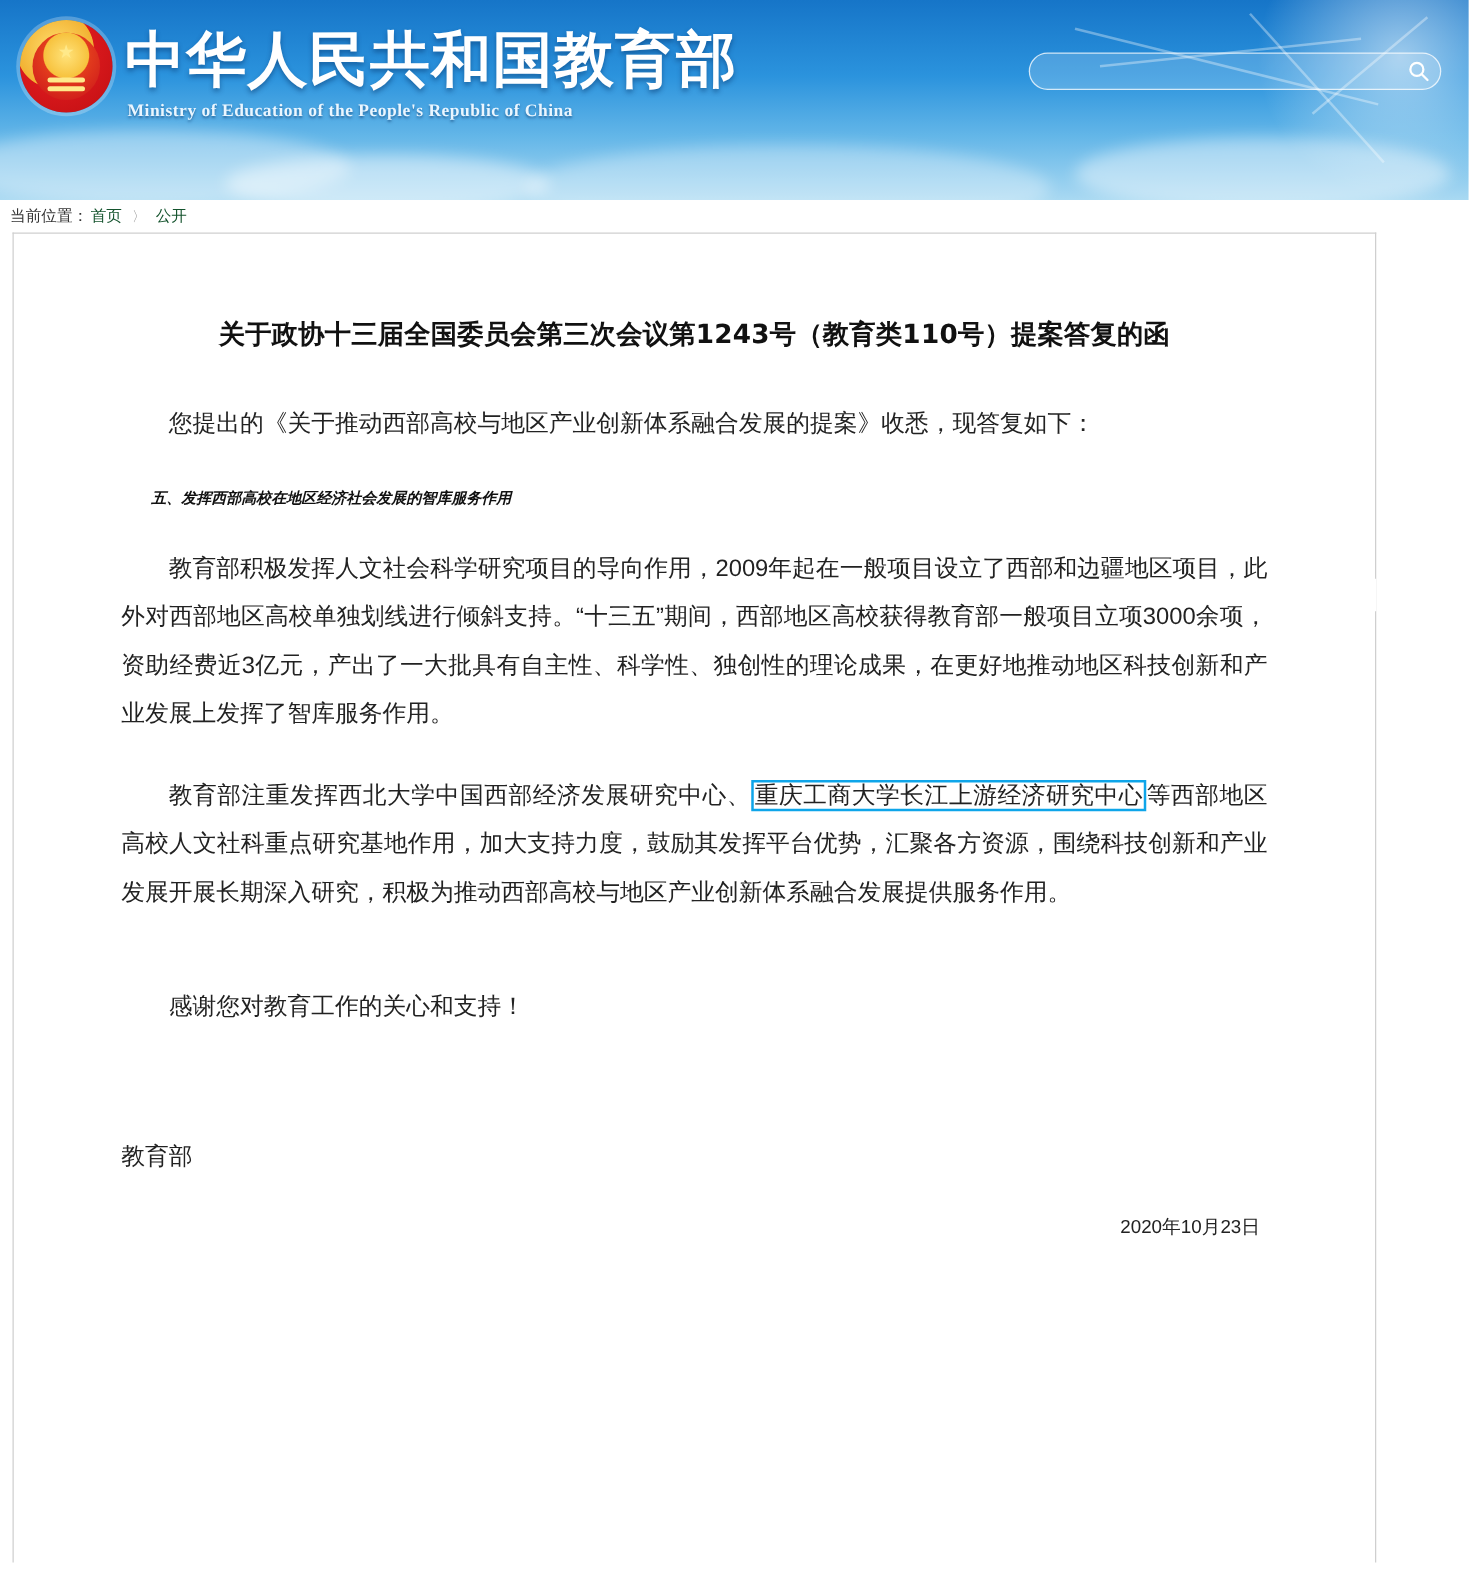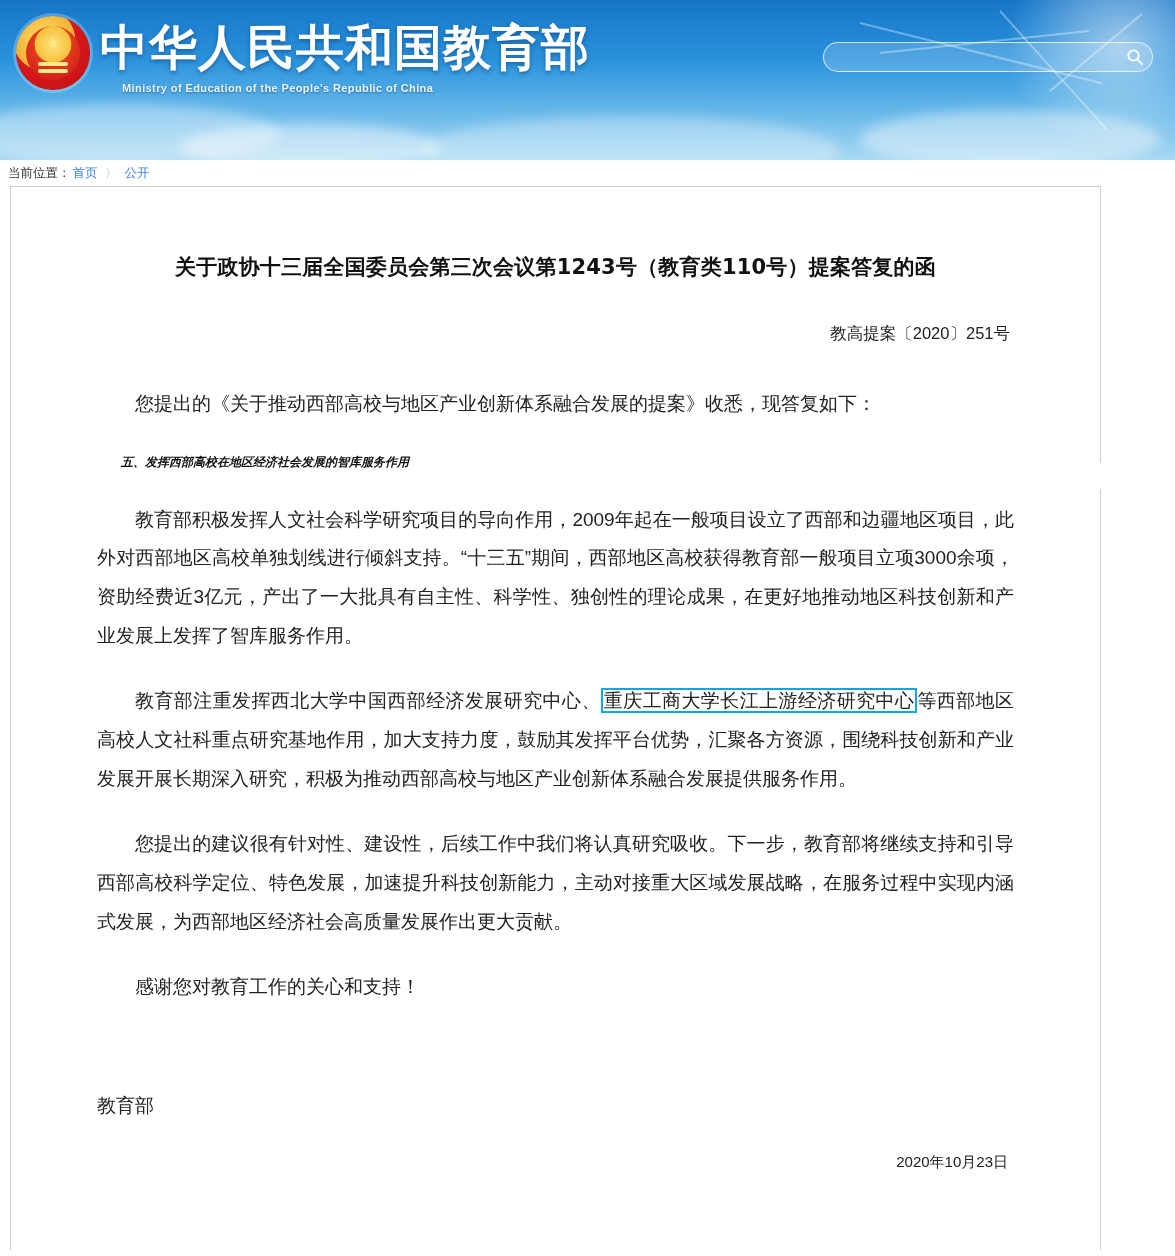--- a/index.html
+++ b/index.html
@@ -95,28 +95,27 @@
     font-size: 48px;
     letter-spacing: 1px;
     color: #ffffff;
     text-shadow: 0 2px 4px rgba(0,40,90,0.45);
     white-space: nowrap;
   }
   .header-title-en {
     position: absolute;
     left: 102px;
     top: 82px;
-    font-family: Liberation Sans, sans-serif;
+    font-family: Liberation Serif, serif;
     font-weight: bold;
-    font-size: 11px;
+    font-size: 14px;
     letter-spacing: 0.4px;
     color: #eaf6ff;
     text-shadow: 0 1px 2px rgba(0,40,90,0.5);
     white-space: nowrap;
-    margin-left: 20px;
   }
 
   .search-box {
     position: absolute;
     right: 22px;
     top: 42px;
     width: 330px;
     height: 30px;
     border-radius: 15px;
     background: rgba(255,255,255,0.18);
@@ -153,21 +152,21 @@
     background: #ffffff;
     display: flex;
     align-items: center;
     font-size: 12.5px;
     color: #333333;
     padding-left: 8px;
     box-sizing: border-box;
   }
   .breadcrumb-bar .label { color: #333; }
   .breadcrumb-bar a {
-    color: #3b82f6;
+    color: #14532d;
     text-decoration: none;
     margin: 0 2px;
   }
   .breadcrumb-bar .sep {
     color: #999;
     margin: 0 6px;
     font-size: 11px;
   }
 
   
@@ -292,41 +291,39 @@
   <a href="#">公开</a>
 </div>
 
 <div class="content-card">
   <div class="edge-tick"></div>
 
   <div class="doc">
 
     <h1 class="doc-title">关于政协十三届全国委员会第三次会议第1243号（教育类110号）提案答复的函</h1>
 
-    <div class="doc-docnum">教高提案〔2020〕251号</div>
 
     <div class="gap-lg"></div>
 
     <p class="doc-p indent">您提出的《关于推动西部高校与地区产业创新体系融合发展的提案》收悉，现答复如下：</p>
 
     <div class="gap-md"></div>
 
     <h2 class="doc-h2">五、发挥西部高校在地区经济社会发展的智库服务作用</h2>
 
     <div class="gap-md"></div>
 
     <p class="doc-p indent">教育部积极发挥人文社会科学研究项目的导向作用，2009年起在一般项目设立了西部和边疆地区项目，此外对西部地区高校单独划线进行倾斜支持。“十三五”期间，西部地区高校获得教育部一般项目立项3000余项，资助经费近3亿元，产出了一大批具有自主性、科学性、独创性的理论成果，在更好地推动地区科技创新和产业发展上发挥了智库服务作用。</p>
 
     <div class="gap-md"></div>
 
     <p class="doc-p indent"><span>教育部注重发挥西北大学中国西部经济发展研究中心、</span><span class="highlight-box">重庆工商大学长江上游经济研究中心</span><span>等西部地区高校人文社科重点研究基地作用，加大支持力度，鼓励其发挥平台优势，汇聚各方资源，围绕科技创新和产业发展开展长期深入研究，积极为推动西部高校与地区产业创新体系融合发展提供服务作用。</span></p>
 
     <div class="gap-md"></div>
 
-    <p class="doc-p indent">您提出的建议很有针对性、建设性，后续工作中我们将认真研究吸收。下一步，教育部将继续支持和引导西部高校科学定位、特色发展，加速提升科技创新能力，主动对接重大区域发展战略，在服务过程中实现内涵式发展，为西部地区经济社会高质量发展作出更大贡献。</p>
 
     <div class="gap-md"></div>
 
     <p class="doc-p indent">感谢您对教育工作的关心和支持！</p>
 
     <div class="doc-sign">教育部</div>
 
     <div class="doc-date">2020年10月23日</div>
   </div>
 </div>

